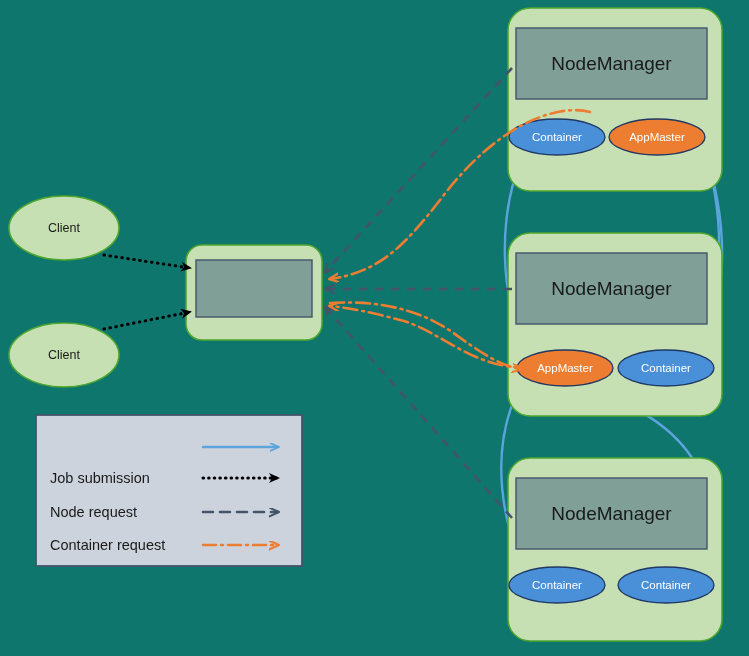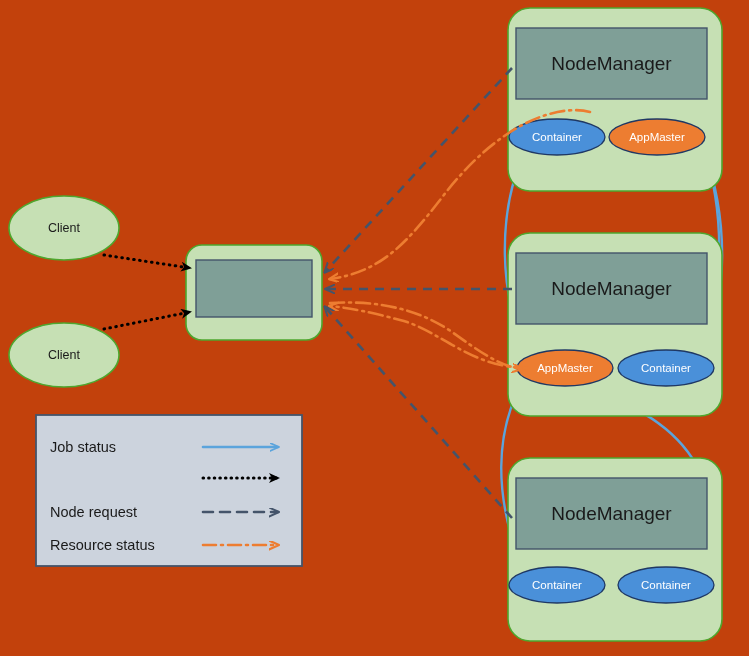--- a/index.html
+++ b/index.html
@@ -4,21 +4,21 @@
 <style>
   html, body {
     margin: 0;
     padding: 0;
     background: #ffffff;
   }
   #canvas {
     position: relative;
     width: 749px;
     height: 656px;
-    background: #c2410c;
+    background: #0f766e;
     font-family: "Liberation Sans", sans-serif;
     overflow: hidden;
   }
   #svg-layer {
     position: absolute;
     left: 0;
     top: 0;
     width: 749px;
     height: 656px;
   }
@@ -119,17 +119,17 @@
       <div class="node-label" style="position: absolute; left: 509px; top: 119px; width: 96px; height: 36px; display: flex; align-items: center; justify-content: center; font-size: 11.5px; color: rgb(255, 255, 255); font-family: &quot;Liberation Sans&quot;, sans-serif;">Container</div>
       <div class="node-label" style="position: absolute; left: 609px; top: 119px; width: 96px; height: 36px; display: flex; align-items: center; justify-content: center; font-size: 11.5px; color: rgb(255, 255, 255); font-family: &quot;Liberation Sans&quot;, sans-serif;">AppMaster</div>
       <div class="node-label" style="position: absolute; left: 516px; top: 253px; width: 191px; height: 71px; display: flex; align-items: center; justify-content: center; font-size: 19px; color: rgb(26, 26, 26); font-family: &quot;Liberation Sans&quot;, sans-serif;">NodeManager</div>
       <div class="node-label" style="position: absolute; left: 517px; top: 350px; width: 96px; height: 36px; display: flex; align-items: center; justify-content: center; font-size: 11.5px; color: rgb(255, 255, 255); font-family: &quot;Liberation Sans&quot;, sans-serif;">AppMaster</div>
       <div class="node-label" style="position: absolute; left: 618px; top: 350px; width: 96px; height: 36px; display: flex; align-items: center; justify-content: center; font-size: 11.5px; color: rgb(255, 255, 255); font-family: &quot;Liberation Sans&quot;, sans-serif;">Container</div>
       <div class="node-label" style="position: absolute; left: 516px; top: 478px; width: 191px; height: 71px; display: flex; align-items: center; justify-content: center; font-size: 19px; color: rgb(26, 26, 26); font-family: &quot;Liberation Sans&quot;, sans-serif;">NodeManager</div>
       <div class="node-label" style="position: absolute; left: 509px; top: 567px; width: 96px; height: 36px; display: flex; align-items: center; justify-content: center; font-size: 11.5px; color: rgb(255, 255, 255); font-family: &quot;Liberation Sans&quot;, sans-serif;">Container</div>
       <div class="node-label" style="position: absolute; left: 618px; top: 567px; width: 96px; height: 36px; display: flex; align-items: center; justify-content: center; font-size: 11.5px; color: rgb(255, 255, 255); font-family: &quot;Liberation Sans&quot;, sans-serif;">Container</div>
       <div class="node-label" style="position: absolute; left: 9px; top: 196px; width: 110px; height: 64px; display: flex; align-items: center; justify-content: center; font-size: 12.5px; color: rgb(26, 26, 26); font-family: &quot;Liberation Sans&quot;, sans-serif;">Client</div>
       <div class="node-label" style="position: absolute; left: 9px; top: 323px; width: 110px; height: 64px; display: flex; align-items: center; justify-content: center; font-size: 12.5px; color: rgb(26, 26, 26); font-family: &quot;Liberation Sans&quot;, sans-serif;">Client</div>
-      <div class="node-label" style="position: absolute; left: 44px; top: 434px; width: 160px; height: 26px; display: flex; align-items: center; justify-content: flex-start; font-size: 14.5px; color: rgb(26, 26, 26); font-family: &quot;Liberation Sans&quot;, sans-serif; padding-left: 6px; box-sizing: border-box;">Job status</div>
+      <div class="node-label" style="position: absolute; left: 44px; top: 465px; width: 160px; height: 26px; display: flex; align-items: center; justify-content: flex-start; font-size: 14.5px; color: rgb(26, 26, 26); font-family: &quot;Liberation Sans&quot;, sans-serif; padding-left: 6px; box-sizing: border-box;">Job submission</div>
       <div class="node-label" style="position: absolute; left: 44px; top: 499px; width: 160px; height: 26px; display: flex; align-items: center; justify-content: flex-start; font-size: 14.5px; color: rgb(26, 26, 26); font-family: &quot;Liberation Sans&quot;, sans-serif; padding-left: 6px; box-sizing: border-box;">Node request</div>
-      <div class="node-label" style="position: absolute; left: 44px; top: 532px; width: 160px; height: 26px; display: flex; align-items: center; justify-content: flex-start; font-size: 14.5px; color: rgb(26, 26, 26); font-family: &quot;Liberation Sans&quot;, sans-serif; padding-left: 6px; box-sizing: border-box;">Resource status</div>
+      <div class="node-label" style="position: absolute; left: 44px; top: 532px; width: 160px; height: 26px; display: flex; align-items: center; justify-content: flex-start; font-size: 14.5px; color: rgb(26, 26, 26); font-family: &quot;Liberation Sans&quot;, sans-serif; padding-left: 6px; box-sizing: border-box;">Container request</div>
     </div>
 </div>
 
 </body></html>

